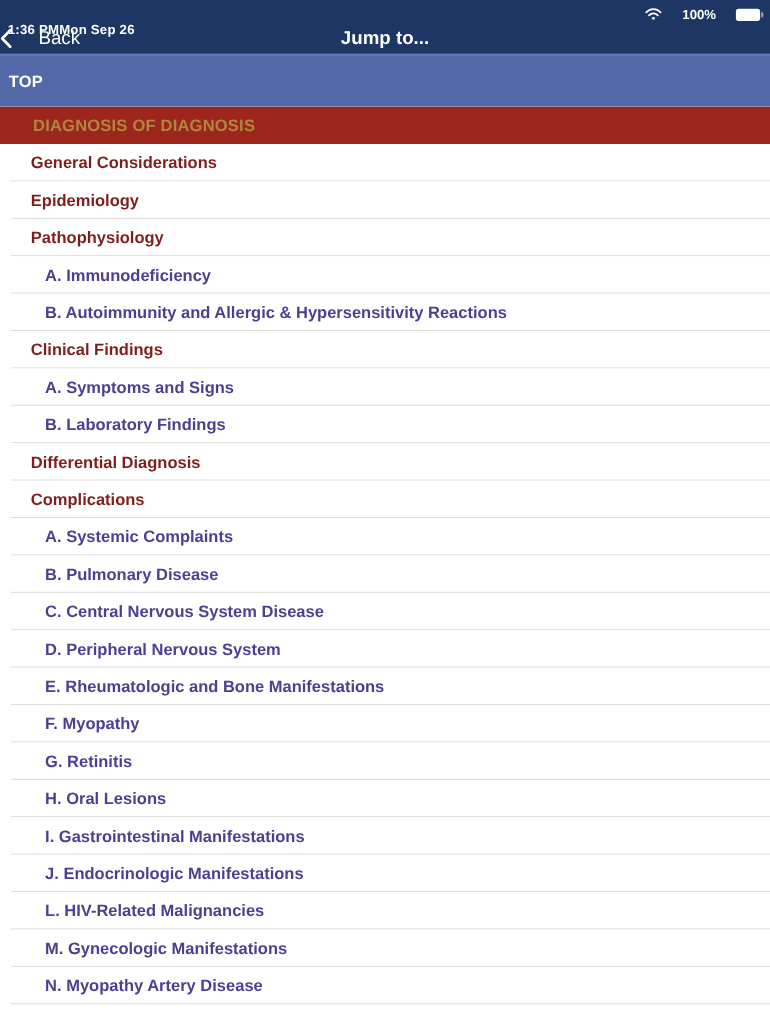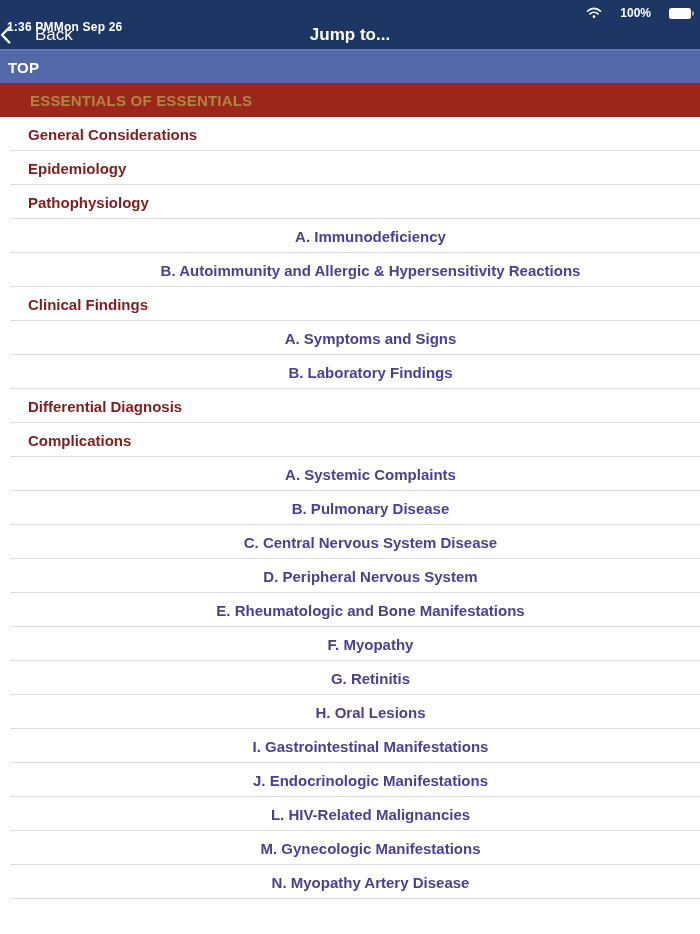--- a/index.html
+++ b/index.html
@@ -55,21 +55,21 @@
   .back-label { font-size: 17px; font-weight: 400; }
   .nav-title {
     position: absolute; left: 0; right: 0; bottom: 4px;
     text-align: center;
     font-size: 17px; font-weight: 700;
     z-index: 1;
   }
 
   
   .top-row {
-    height: 34px;
+    height: 48px;
     background: #5368a9;
     border-top: 2px solid #5f74b3;
     display: flex; align-items: center;
     padding-left: 8px;
     color: #ffffff;
     font-size: 15px; font-weight: 700;
     letter-spacing: .2px;
     cursor: pointer;
   }
 
@@ -90,21 +90,21 @@
   }
   .row-essentials {
     background: #9c261b;
     color: #b1873f;
     padding-left: 30px;
     font-weight: 700;
     letter-spacing: .2px;
   }
   .row-essentials::after { display: none; }
   .row-main { color: #7f1d1d; padding-left: 28px; }
-  .row-sub  { color: #4c3f93; padding-left: 41px; justify-content: center; }
+  .row-sub  { color: #4c3f93; padding-left: 41px; }
 </style>
 </head>
 <body>
 
 <div class="screen">
 
   <div class="header">
 
     <div class="status-bar">
       <div class="status-left">
@@ -137,21 +137,21 @@
     </div>
 
   </div>
 
   <div class="top-row">
     <span>TOP</span>
   </div>
 
   <div class="jump-list">
       <div class="row row-essentials">
-        <span>ESSENTIALS OF ESSENTIALS</span>
+        <span>DIAGNOSIS OF DIAGNOSIS</span>
       </div>
       <div class="row row-main">
         <span>General Considerations</span>
       </div>
       <div class="row row-main">
         <span>Epidemiology</span>
       </div>
       <div class="row row-main">
         <span>Pathophysiology</span>
       </div>

